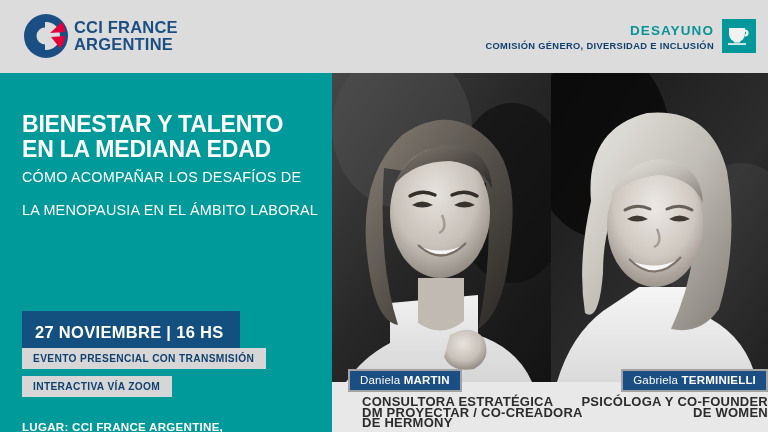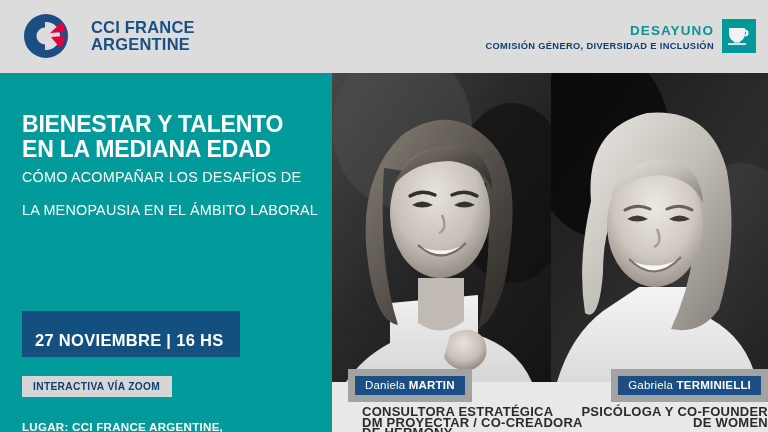--- a/index.html
+++ b/index.html
@@ -24,21 +24,21 @@
     position: absolute;
     left: 0; top: 0;
     width: 768px; height: 73px;
     background: #dcdcdc;
   }
   #logo-block {
     position: absolute;
     left: 20px; top: 11px;
     display: flex;
     align-items: center;
-    gap: 19px;
+    gap: 2px;
   }
   #logo-mark { width: 52px; height: 50px; display: block; }
   #logo-text {
     font-weight: bold;
     font-size: 16.5px;
     line-height: 17px;
     color: #1b4f84;
     letter-spacing: 0.2px;
   }
   #logo-text .l2 { display: block; }
@@ -103,21 +103,21 @@
     margin-top: 6px;
   }
   #date-badge {
     position: absolute;
     left: 22px; top: 238px;
     background: #13507f;
     color: #ffffff;
     font-weight: bold;
     font-size: 16.5px;
     letter-spacing: 0.3px;
-    padding: 20px 16px 7px 13px;
+    padding: 12px 16px 7px 13px;
   }
   .gray-badge {
     position: absolute;
     left: 22px;
     background: #d6d6d6;
     color: #10406f;
     font-weight: bold;
     font-size: 10.2px;
     letter-spacing: 0.35px;
     padding: 5px 12px 5px 11px;
@@ -159,21 +159,21 @@
   #speaker-1 { left: 348px; top: 369px; }
   #speaker-2 { left: 565px; top: 369px; text-align: right; }
   .speaker-name {
     display: inline-block;
     background: #1b4f84;
     color: #ffffff;
     font-size: 11.5px;
     font-weight: bold;
     letter-spacing: 0.2px;
     padding: 3px 10px 4px 10px;
-    border: 7px solid #a3a3a3;
+    border: 2px solid #a3a3a3;
   }
   .speaker-name .given { font-weight: normal; }
   .speaker-role {
     margin-top: 5px;
     margin-left: 14px;
     color: #2b2b2b;
     font-size: 13px;
     font-weight: bold;
     line-height: 10.5px;
     letter-spacing: 0.25px;
@@ -226,20 +226,21 @@
 
     <div id="headline">
       <div class="h-main">BIENESTAR Y TALENTO</div>
       <div class="h-main">EN LA MEDIANA EDAD</div>
       <div class="h-sub">CÓMO ACOMPAÑAR LOS DESAFÍOS DE</div>
       <div class="h-sub" style="margin-top:14px">LA MENOPAUSIA EN EL ÁMBITO LABORAL</div>
     </div>
 
     <div id="date-badge">27 NOVIEMBRE | 16 HS</div>
 
+    <div id="badge-line1" class="gray-badge">EVENTO PRESENCIAL CON TRANSMISIÓN</div>
     <div id="badge-line2" class="gray-badge">INTERACTIVA VÍA ZOOM</div>
 
     <div id="venue">
       <div>LUGAR: CCI FRANCE ARGENTINE,</div>
 
     </div>
 
   </div>
 
   <div id="photo-left" class="photo">

